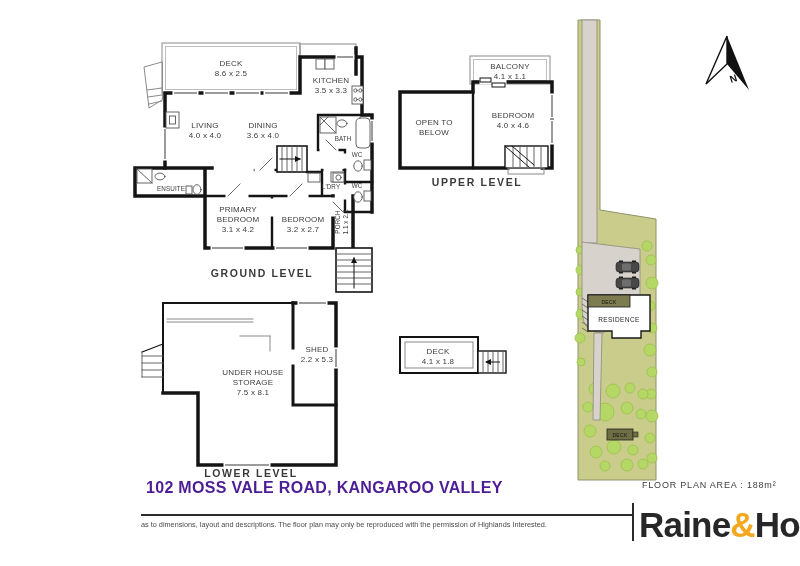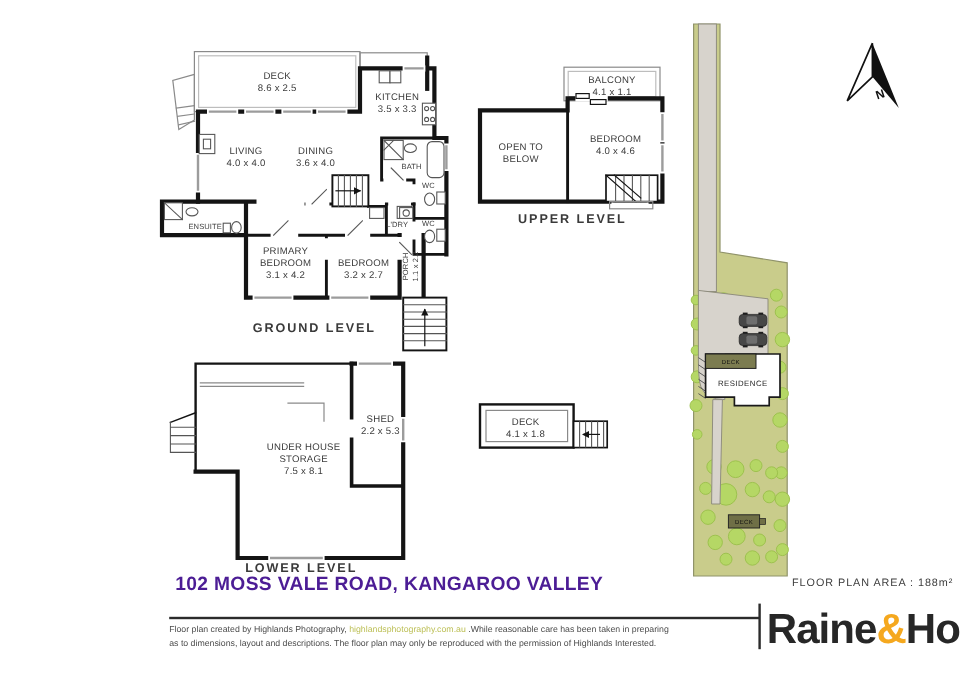--- a/index.html
+++ b/index.html
@@ -11,21 +11,21 @@
   .room-lbl-sm{font-size:6.3px;letter-spacing:.1px;}
   .level-lbl{font-size:10.5px;font-weight:bold;letter-spacing:1.6px;fill:#3a3a3a;}
   .site-lbl{font-size:6.5px;letter-spacing:.4px;fill:#1e1e1e;}
   .site-lbl-xs{font-size:5px;letter-spacing:.3px;fill:#111;}
   .north-n{font-size:10px;font-weight:bold;fill:#111;}
   .footer-title{position:absolute;left:146px;top:479px;font-size:16px;font-weight:bold;
                 color:#4c1d95;letter-spacing:.3px;white-space:nowrap;}
   .hrule{position:absolute;left:141px;top:514px;width:492px;height:2px;background:#2b2b2b;}
   .vrule{position:absolute;left:632px;top:503px;width:2px;height:38px;background:#2b2b2b;}
   .area-lbl{position:absolute;left:642px;top:480px;font-size:9px;color:#3d3d3d;
-            letter-spacing:.8px;white-space:nowrap;margin-left:18px;}
+            letter-spacing:.8px;white-space:nowrap;}
   .disclaimer{position:absolute;left:141px;top:520px;width:495px;font-size:7.3px;
               line-height:10.5px;color:#4b4b4b;}
   .disclaimer div{white-space:nowrap;}
   .disc-link{color:#bcbf55;text-decoration:none;}
   .brand{position:absolute;left:639px;top:505px;font-size:35px;font-weight:bold;
          color:#272727;letter-spacing:-.8px;white-space:nowrap;}
   .brand .amp{color:#f5a81e;}
 </style>
 </head>
 <body>
@@ -306,17 +306,16 @@
     <text class="north-n" x="731" y="83" transform="rotate(-18 731 83)">N</text>
   </g>
 </svg>
 
 <div class="area-lbl">FLOOR PLAN AREA  :  188m²</div>
 <div class="footer-title">102 MOSS VALE ROAD, KANGAROO VALLEY</div>
 <div class="hrule"></div>
 <div class="vrule"></div>
 
 <div class="disclaimer">
-  <div><span>Floor plan created by Highlands Photography, </span><a href="#" class="disc-link">highlandsphotography.com.au</a><span> .While reasonable care has been taken in preparing</span></div>
   <div>as to dimensions, layout and descriptions. The floor plan may only be reproduced with the permission of Highlands Interested.</div>
 </div>
 
 <div class="brand"><span>Raine</span><span class="amp">&amp;</span><span>Horne</span></div>
 
 </body></html>

